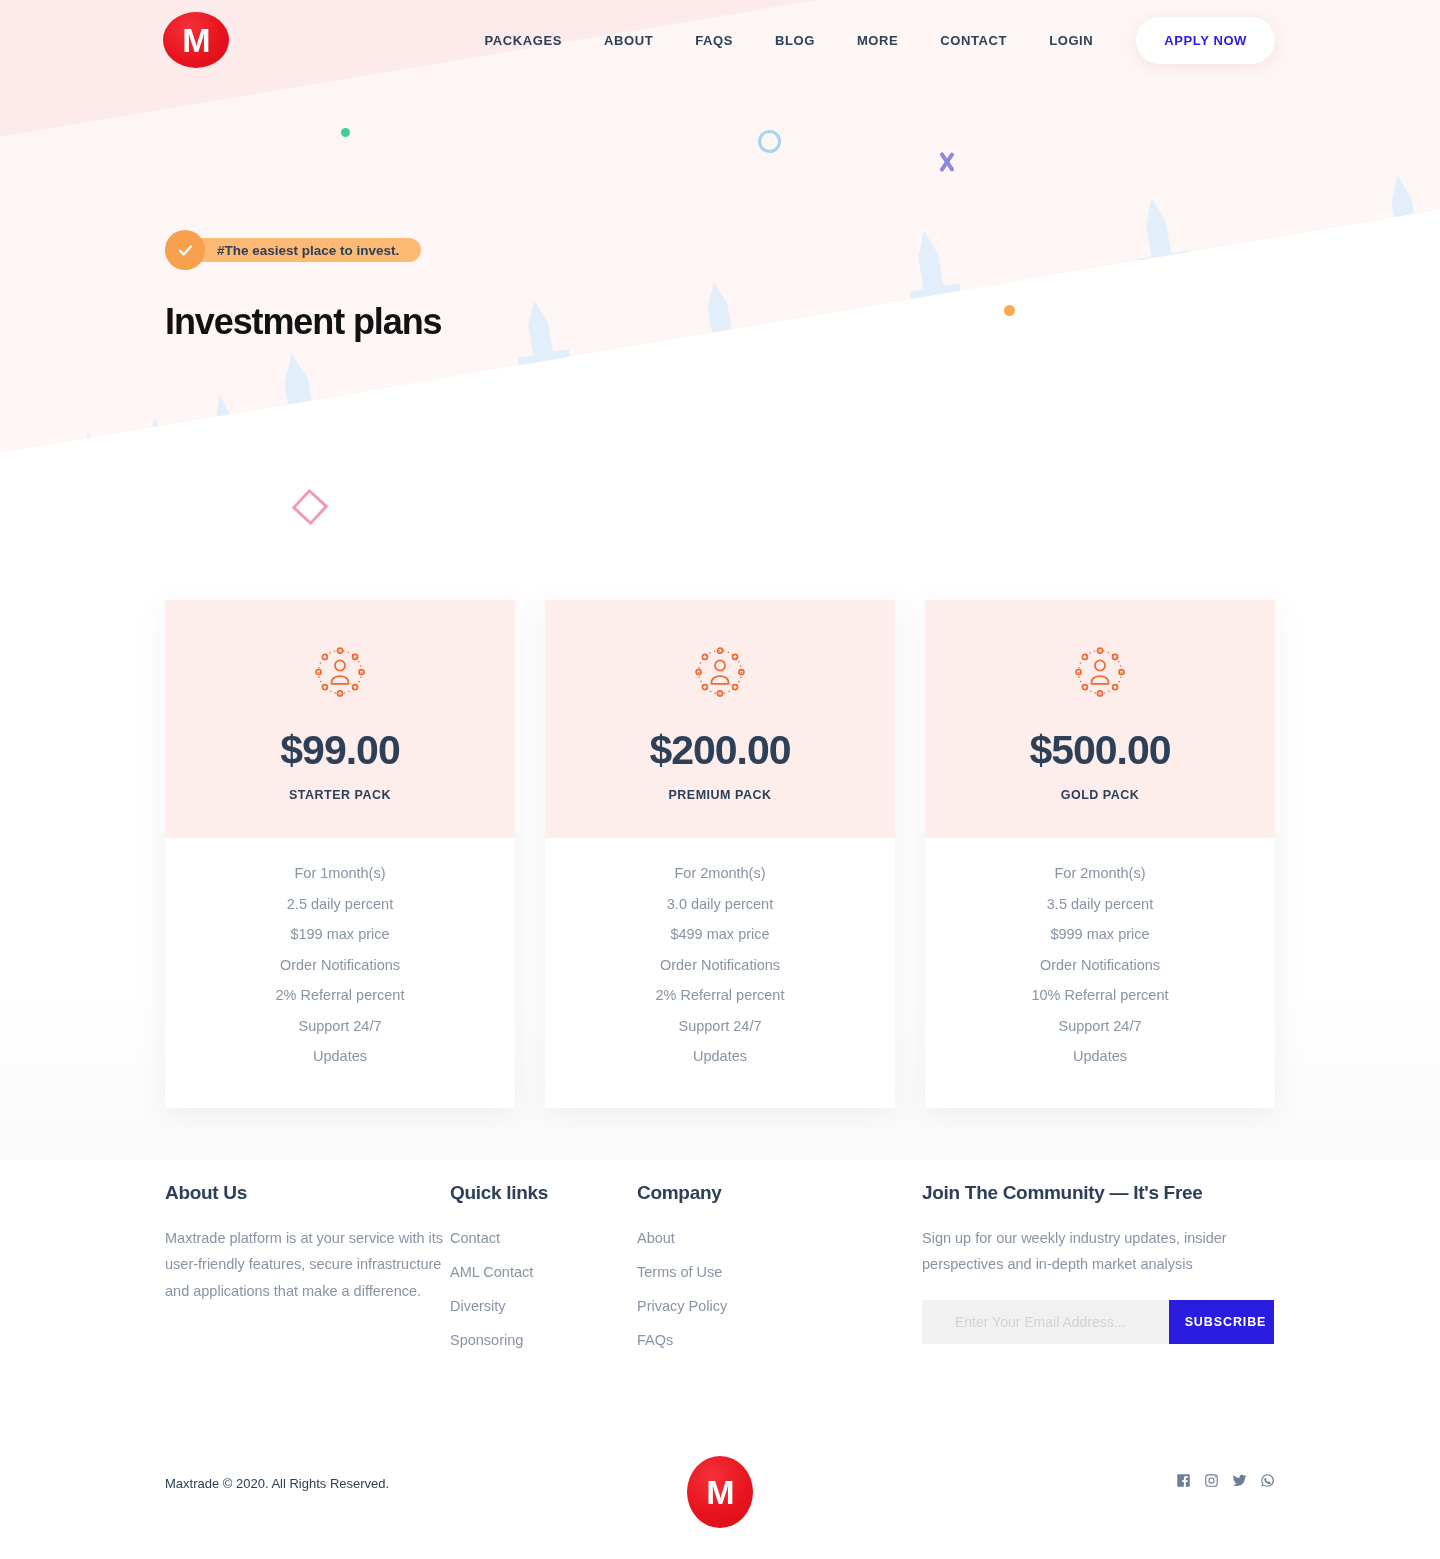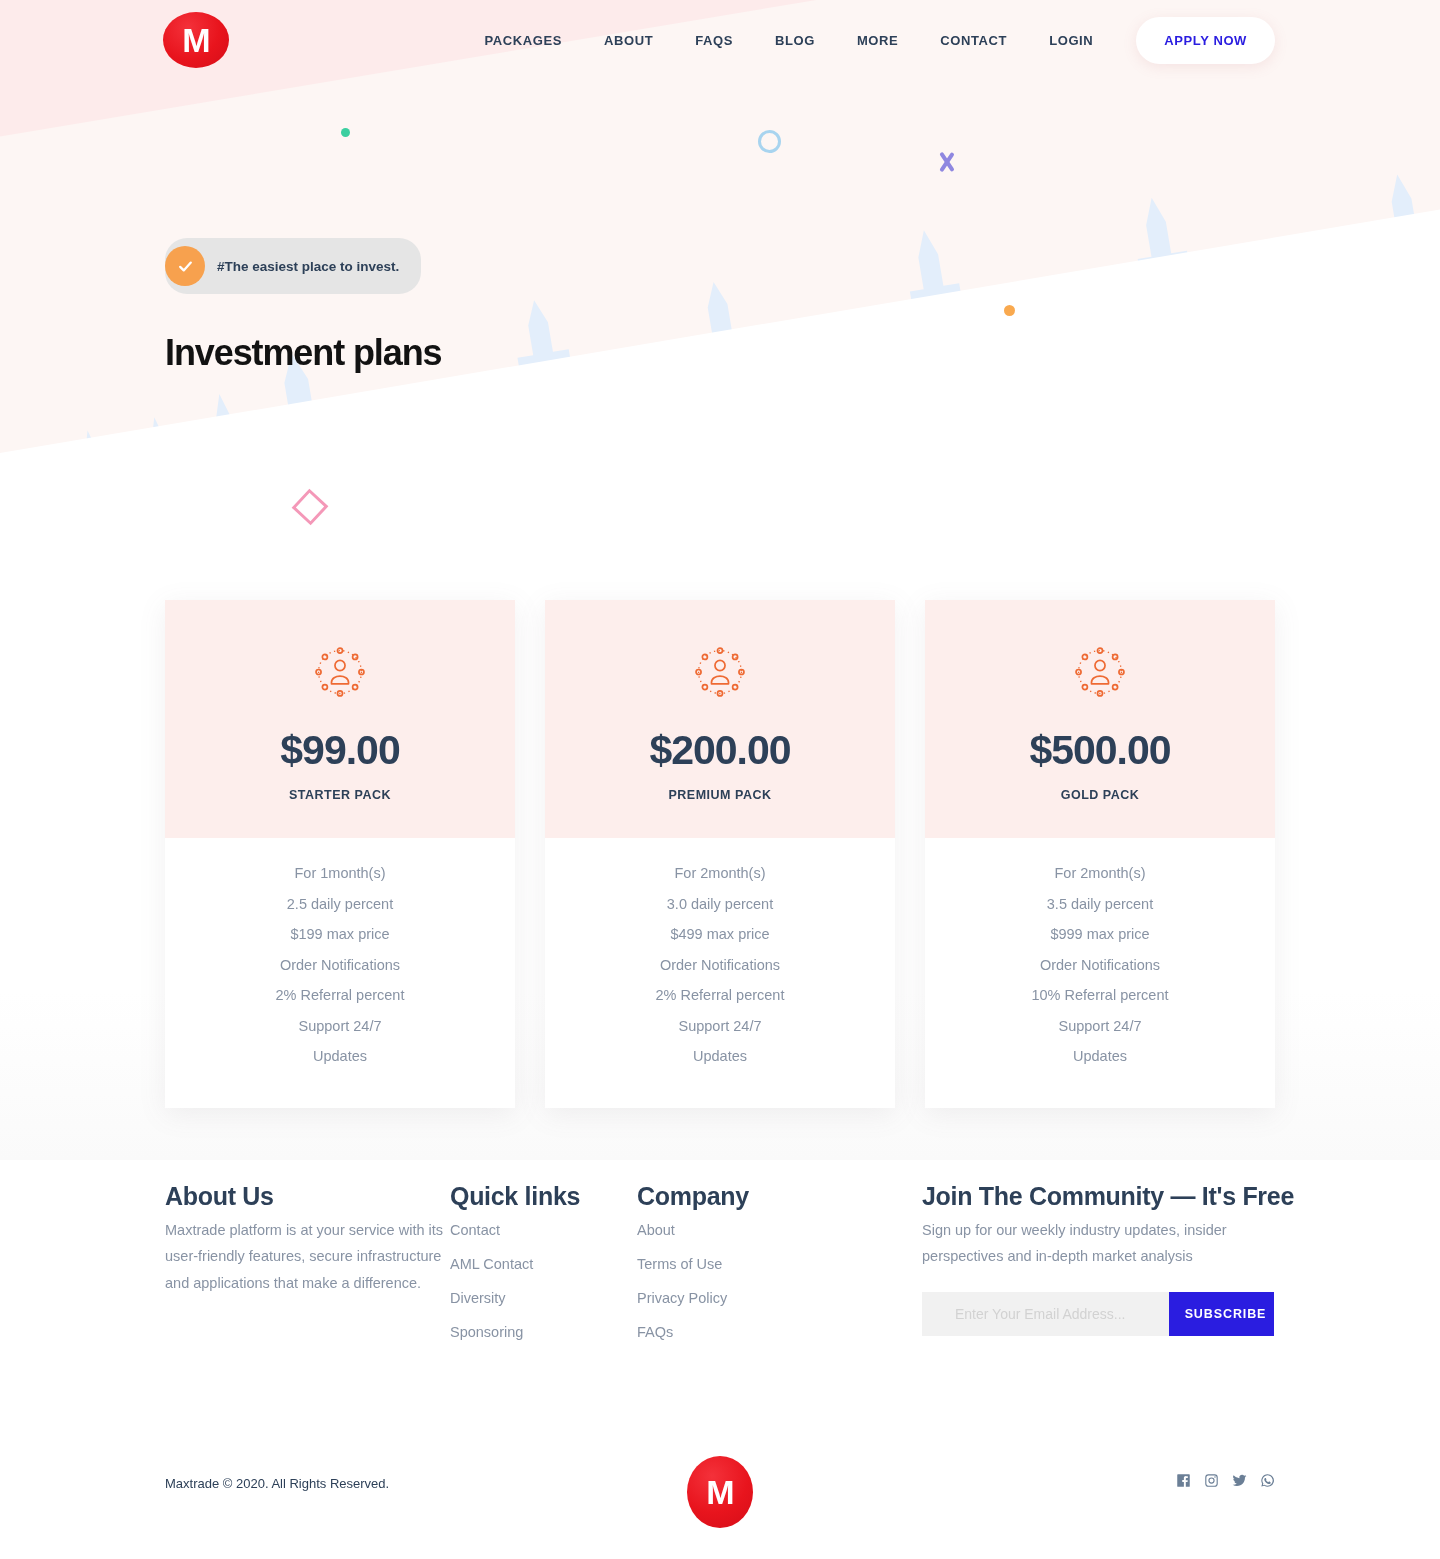--- a/index.html
+++ b/index.html
@@ -90,21 +90,21 @@
     border:none; border-radius:26px; padding:16px 28px;
     cursor:pointer; white-space:nowrap;
     font-family:"Liberation Sans", sans-serif;
     box-shadow: 0 3px 14px rgba(200,120,130,0.14);
   }
 
   
   .hero-content { position:absolute; left:165px; top:238px; z-index:30; }
   .tagline {
     display:inline-flex; align-items:center;
-    background:#e5e5e5; border-radius:22px; height:56px;
+    background:#fdba74; border-radius:22px; height:24px;
     padding-right:22px;
   }
   .tagline .check {
     width:40px; height:40px; border-radius:50%;
     background:#f7a14e; display:flex; align-items:center; justify-content:center;
     flex:none; margin-right:12px;
   }
   .tagline .check svg { width:17px; height:17px; }
   .tagline .tag-text {
     color:#2d4058; font-size:13.5px; font-weight:bold; white-space:nowrap;
@@ -145,22 +145,22 @@
   .footer { position:absolute; left:0; top:1160px; width:1440px; height:399px; background:#fff; }
   .footer-cols {
     position:absolute; left:165px; top:22px; width:1110px;
     display:flex;
   }
   .col-about { width:285px; }
   .col-quick { width:187px; }
   .col-company { width:285px; }
   .col-join { width:353px; }
   .col-h {
-    font-size:25px; font-weight:bold; color:#2d4058; letter-spacing:-0.3px;
-    margin-bottom:6px; white-space:nowrap;
+    font-size:19px; font-weight:bold; color:#2d4058; letter-spacing:-0.3px;
+    margin-bottom:21px; white-space:nowrap;
   }
   .about-text { font-size:14.5px; color:#8893a4; line-height:1.82; }
   .link-list { list-style:none; }
   .link-list li { margin-bottom:8px; }
   .link-list a {
     font-size:14.5px; color:#8893a4; text-decoration:none; line-height:1.8;
   }
   .join-text { font-size:14.5px; color:#8893a4; line-height:1.8; margin-bottom:23px; }
   .subscribe-row { display:flex; height:44px; width:352px; }
   .email-input {

